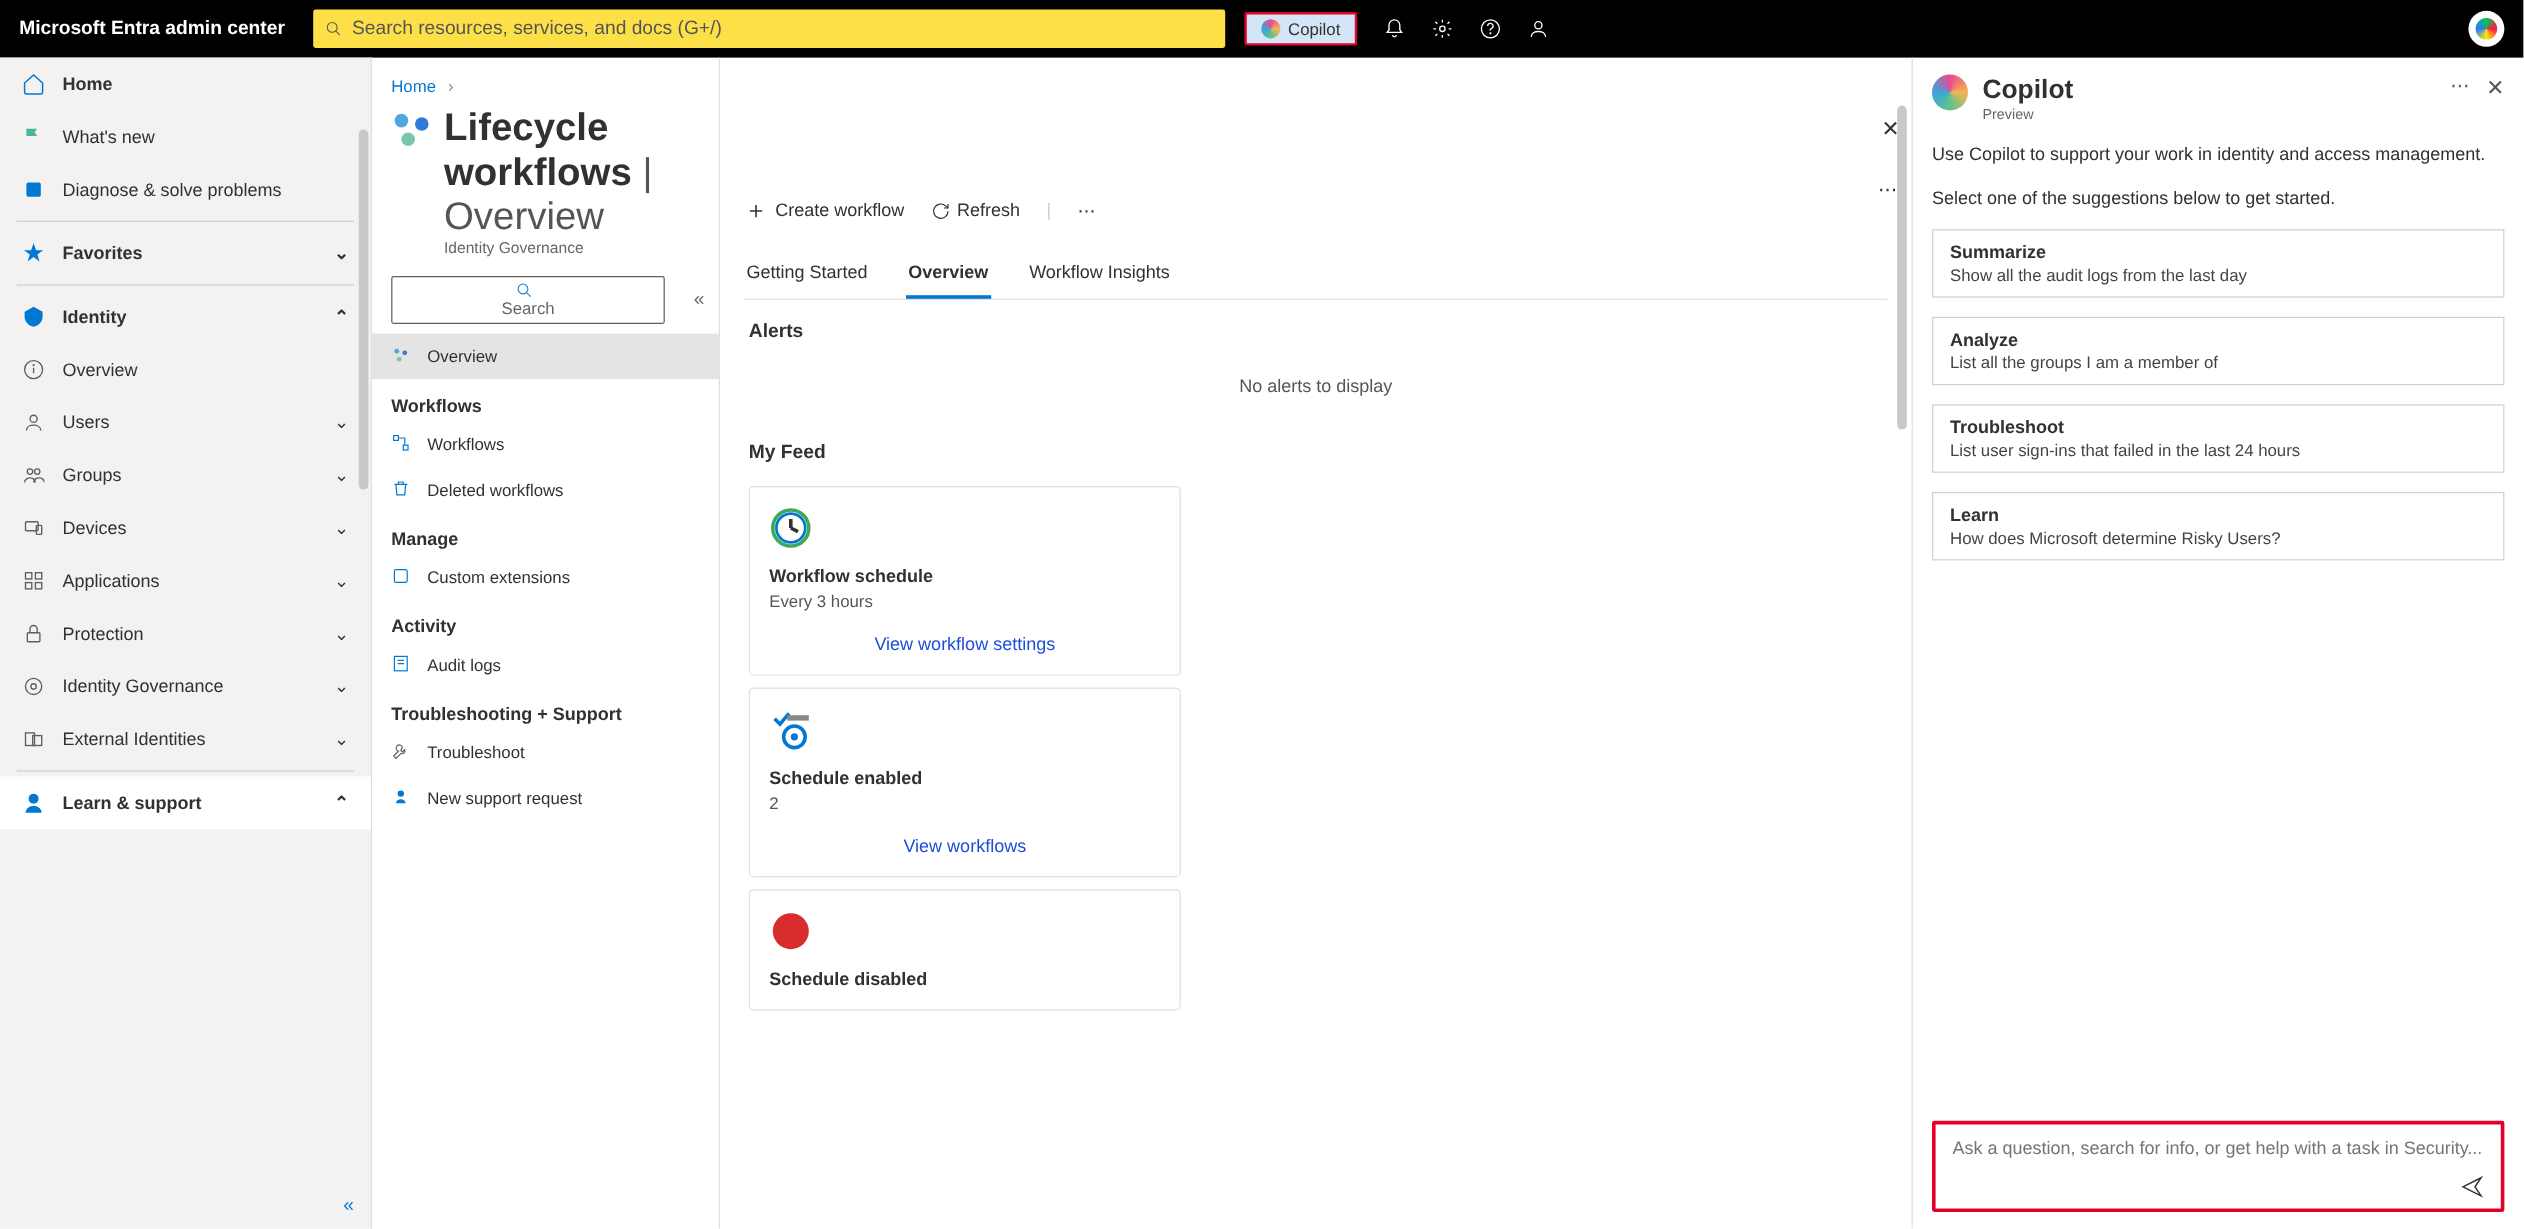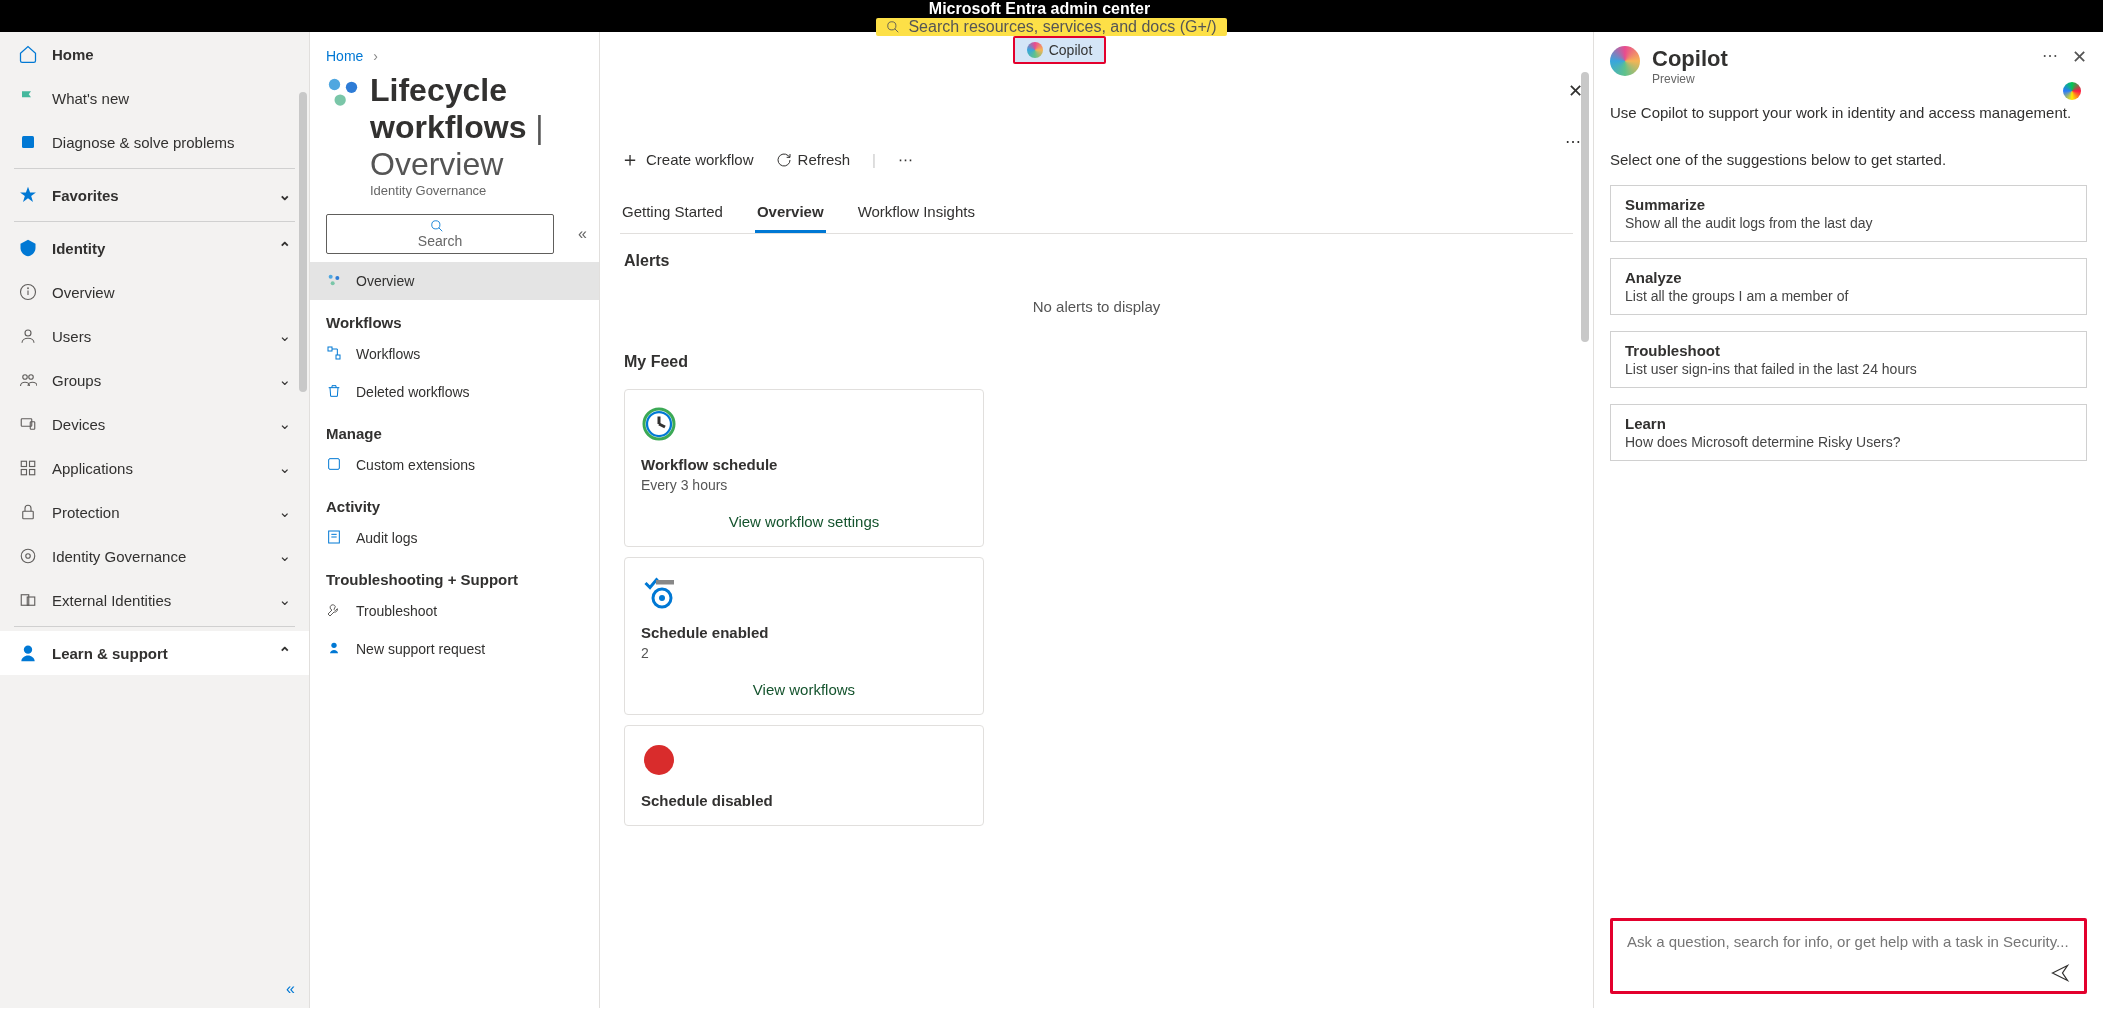--- a/index.html
+++ b/index.html
@@ -1,19 +1,19 @@
 <!DOCTYPE html>
 <html><head>
 <meta charset="utf-8">
 <style>
 * { box-sizing: border-box; margin: 0; padding: 0; font-family: "Segoe UI", -apple-system, sans-serif; }
 body { background: #fff; color: #323130; overflow: hidden; }
 
 
-.topbar { height: 32px; background: #000; display: flex; align-items: center; padding: 0 16px; color: #fff; flex-direction: column; }
+.topbar { height: 48px; background: #000; display: flex; align-items: center; padding: 0 16px; color: #fff; }
 .brand { font-size: 16px; font-weight: 600; margin-right: 24px; white-space: nowrap; }
 .search-global { flex: 1; max-width: 760px; height: 32px; background: #fde047; border-radius: 2px; display: flex; align-items: center; padding: 0 10px; color: #555; }
 .search-global svg { margin-right: 8px; }
 .copilot-btn { margin-left: 16px; padding: 4px 12px; background: #d4e5f7; color: #333; border: 2px solid #e3002d; border-radius: 2px; font-size: 14px; display: flex; align-items: center; gap: 6px; }
 .copilot-btn .logo-dot { width: 16px; height: 16px; border-radius: 50%; background: conic-gradient(#e94b8f,#f5b455,#5fc28b,#37a6de,#e94b8f); }
 .topbar-icons { display: flex; gap: 22px; margin-left: 22px; align-items: center; }
 .topbar-icons svg { width: 18px; height: 18px; stroke: #fff; fill: none; }
 .avatar { width: 30px; height: 30px; border-radius: 50%; background: #fff; margin-left: auto; display:flex; align-items:center; justify-content:center; }
 .avatar-inner { width:18px;height:18px;border-radius:50%; background: conic-gradient(#00c853,#ff1744,#ffea00,#2979ff,#00c853); }
 
@@ -55,21 +55,21 @@
 .tabs { display: flex; gap: 30px; border-bottom: 1px solid #e1dfdd; margin-top: 6px; }
 .tab { padding: 10px 2px; font-size: 15px; cursor: pointer; }
 .tab.active { font-weight: 600; border-bottom: 3px solid #0078d4; }
 .section-h { font-weight: 600; font-size: 16px; padding: 18px 4px 8px; }
 .empty { text-align: center; color: #555; padding: 20px 0; font-size: 15px; }
 .card { border: 1px solid #e1dfdd; border-radius: 4px; padding: 16px; margin: 10px 4px; width: 360px; }
 .card-head { display: flex; gap: 14px; align-items: flex-start; flex-direction: column; }
 .card-icon { width: 36px; height: 36px; }
 .card-title { font-weight: 600; font-size: 15px; }
 .card-sub { font-size: 14px; color: #555; margin-top: 4px; }
-.card-link { display: block; text-align: center; color: #14532d; font-size: 15px; margin-top: 20px; cursor: pointer; }
+.card-link { display: block; text-align: center; color: #1d4ed8; font-size: 15px; margin-top: 20px; cursor: pointer; }
 .content-scroll { position:absolute; right:4px; top:40px; width:8px; bottom:10px; }
 .content-scroll .thumb { position:absolute; top:0; width:8px; height:270px; background:#c8c8c8; border-radius:4px; }
 
 
 .copilot-panel { width: 510px; border-left: 1px solid #e1dfdd; display: flex; flex-direction: column; padding: 14px 16px; }
 .cp-head { display: flex; align-items: flex-start; gap: 12px; }
 .cp-logo { width: 30px; height: 30px; border-radius: 50%; background: conic-gradient(#e94b8f,#f5b455,#5fc28b,#37a6de,#e94b8f); }
 .cp-title { font-size: 22px; font-weight: 600; }
 .cp-sub { font-size: 12px; color: #666; }
 .cp-actions { margin-left: auto; display: flex; gap: 14px; color: #555; }
@@ -463,21 +463,21 @@
       <div>
         <div class="cp-title">Copilot</div>
         <div class="cp-sub">Preview</div>
       </div>
       <div class="cp-actions">
         <span>⋯</span>
         <span class="close-x">✕</span>
       </div>
     </div>
     <div class="cp-intro">Use Copilot to support your work in identity and access management.</div>
-    <div class="cp-intro" style="margin-top:18px">Select one of the suggestions below to get started.</div>
+    <div class="cp-intro" style="margin-top:8px">Select one of the suggestions below to get started.</div>
 
     <div class="suggest">
       <div class="sg-title">Summarize</div>
       <div class="sg-desc">Show all the audit logs from the last day</div>
     </div>
     <div class="suggest">
       <div class="sg-title">Analyze</div>
       <div class="sg-desc">List all the groups I am a member of</div>
     </div>
     <div class="suggest">

